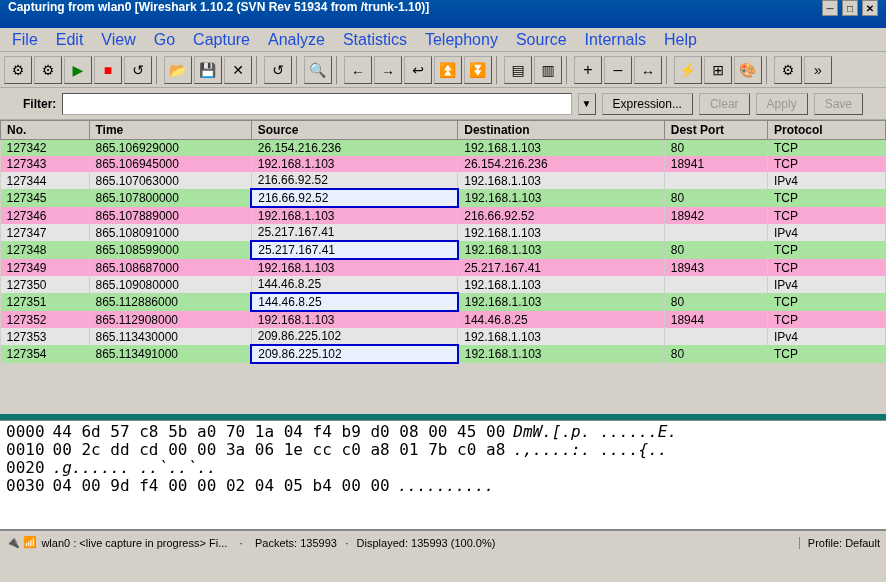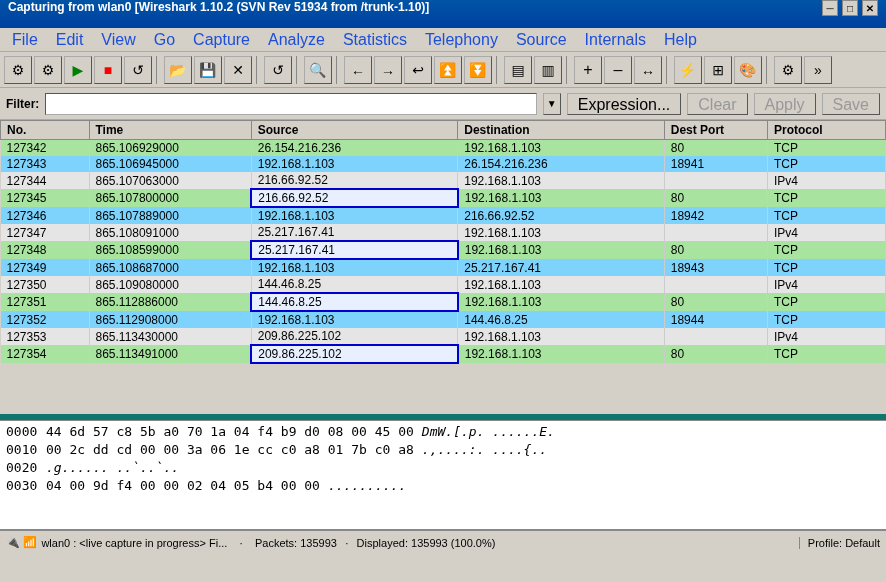--- a/index.html
+++ b/index.html
@@ -61,40 +61,40 @@
       cursor: pointer; font-size: 14px;
     }
     .toolbar-separator { width: 4px; height: 28px; border-left: 1px solid #888; margin: 0 2px; }
 
     
     #filterbar {
       background: #d4d0c8;
       height: 32px;
       display: flex;
       align-items: center;
-      padding: 2px 6px;
+      padding: 2px 23px;
       gap: 6px;
       border-bottom: 1px solid #aaa;
     }
     #filter-label { font-size: 12px; color: #000; font-weight: bold; }
     #filter-input {
       flex: 1;
       height: 22px;
       border: 1px inset #aaa;
       background: white;
       padding: 0 4px;
       font-size: 12px;
     }
     .filter-btn {
       padding: 2px 10px;
       height: 22px;
       background: #d4d0c8;
       border: 1px outset #aaa;
       cursor: pointer;
-      font-size: 16px;
+      font-size: 12px;
     }
     .filter-btn.disabled { color: #999; }
 
     
     #packet-table-container {
       height: 300px;
       overflow-y: auto;
       border-bottom: 6px solid #0f766e;
     }
     #packet-table {
@@ -112,29 +112,29 @@
       z-index: 10;
     }
     #packet-table tbody tr { cursor: default; }
     #packet-table tbody td {
       padding: 1px 6px;
       border-right: 1px solid #ccc;
       white-space: nowrap;
     }
     .row-white { background: #e5e5e5; }
     .row-green { background: #a8e4a0; padding-left: 6px; }
-    .row-red { background: #7dd3fc; color: #000; }
+    .row-red { background: #f9a8d4; color: #000; }
 
     
     #hex-panel {
       height: 110px;
       background: white;
       border-top: 1px solid #888;
       font-family: monospace;
-      font-size: 13px;
+      font-size: 16px;
       padding: 2px 6px;
       overflow-y: auto;
       border-bottom: 1px solid #888;
     }
     .hex-row { display: flex; gap: 8px; line-height: 18px; }
     .hex-offset { color: #000; min-width: 32px; }
     .hex-bytes { min-width: 250px; }
     .hex-ascii { color: #000; font-style: italic; }
 
     

